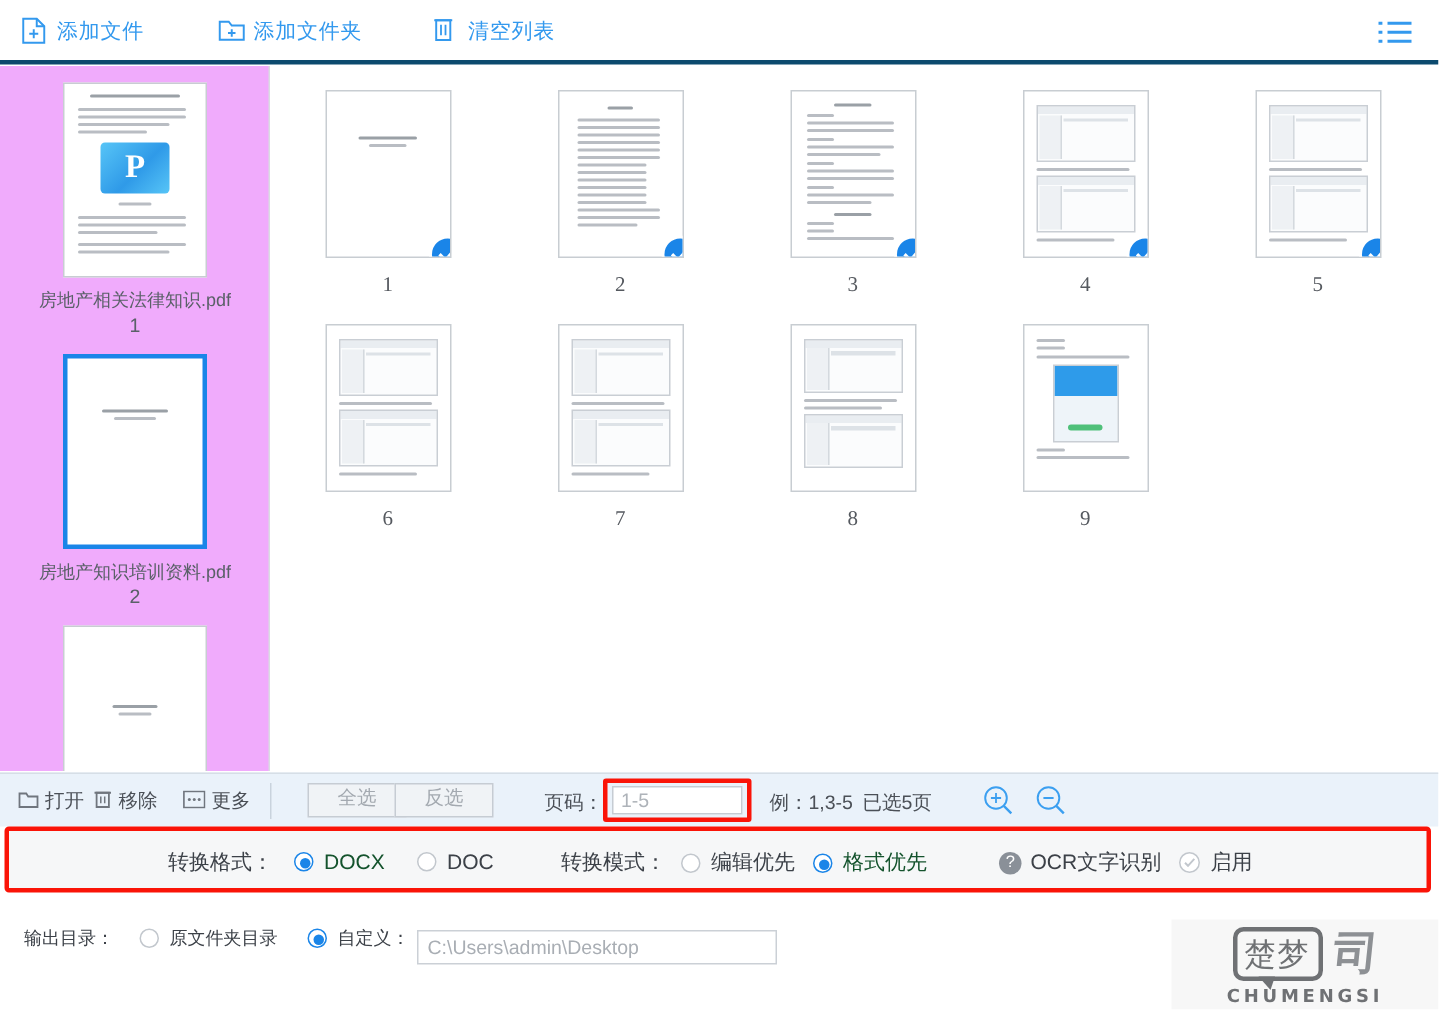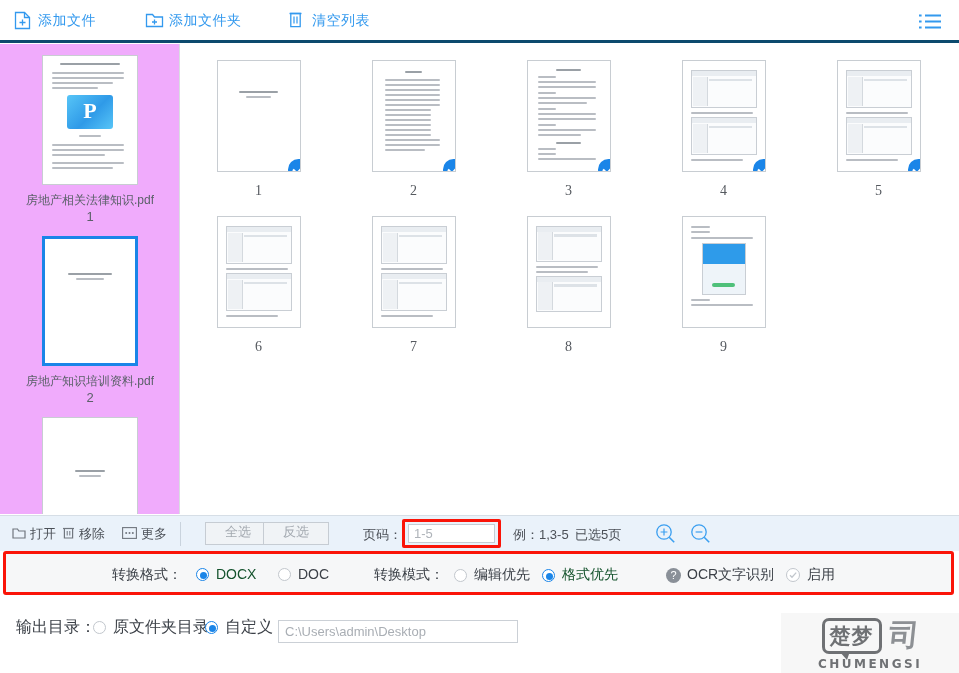--- a/index.html
+++ b/index.html
@@ -224,21 +224,21 @@
     font-family: "Liberation Sans", sans-serif;
   }
   .checkcircle {
     width: 14px; height: 14px; border-radius: 50%;
     border: 1px solid #c2c7cd; margin-right: 7px;
     position: relative; flex: none; background:#fff;
   }
 
   
   .outrow { position: absolute; left: 0; top: 596px; width: 959px; height: 77px; background:#fff; }
-  .out-item { position: absolute; top: 21px; display: flex; align-items: center; font-size: 16px; color: #3c4148; font-family: Liberation Serif, serif; }
+  .out-item { position: absolute; top: 21px; display: flex; align-items: center; font-size: 12px; color: #3c4148; font-family: Liberation Serif, serif; }
   .path-input {
     position: absolute; left: 278px; top: 620px;
     width: 240px; height: 23px;
     border: 1px solid #cbd0d6; background: #fff;
     font-size: 13px; color: #a9aeb4;
     line-height: 21px; padding: 0 6px;
     font-family: "Liberation Sans", sans-serif;
   }
 
   
@@ -246,21 +246,21 @@
     position: absolute; left: 781px; top: 613px;
     width: 178px; height: 60px;
     background: #f7f7f7;
     display: flex; align-items: center; justify-content: center;
     flex-direction: column;
   }
   .wm-row { display: flex; align-items: center; gap: 7px; }
   .wm-seal {
     border: 3px solid #6f7174; border-radius: 7px;
     padding: 1px 5px; color: #6f7174;
-    font-size: 21px; font-weight: bold; letter-spacing: 1px;
+    font-size: 21px; font-weight: normal; letter-spacing: 1px;
     font-family: "DejaVu Sans", sans-serif;
     position: relative;
   }
   .wm-seal::after{
     content:""; position:absolute; left:14px; bottom:-9px;
     border-left: 8px solid transparent; border-right: 3px solid transparent;
     border-top: 9px solid #6f7174;
   }
   .wm-si {
     font-size: 30px; color: #8d9094; font-weight: bold;

